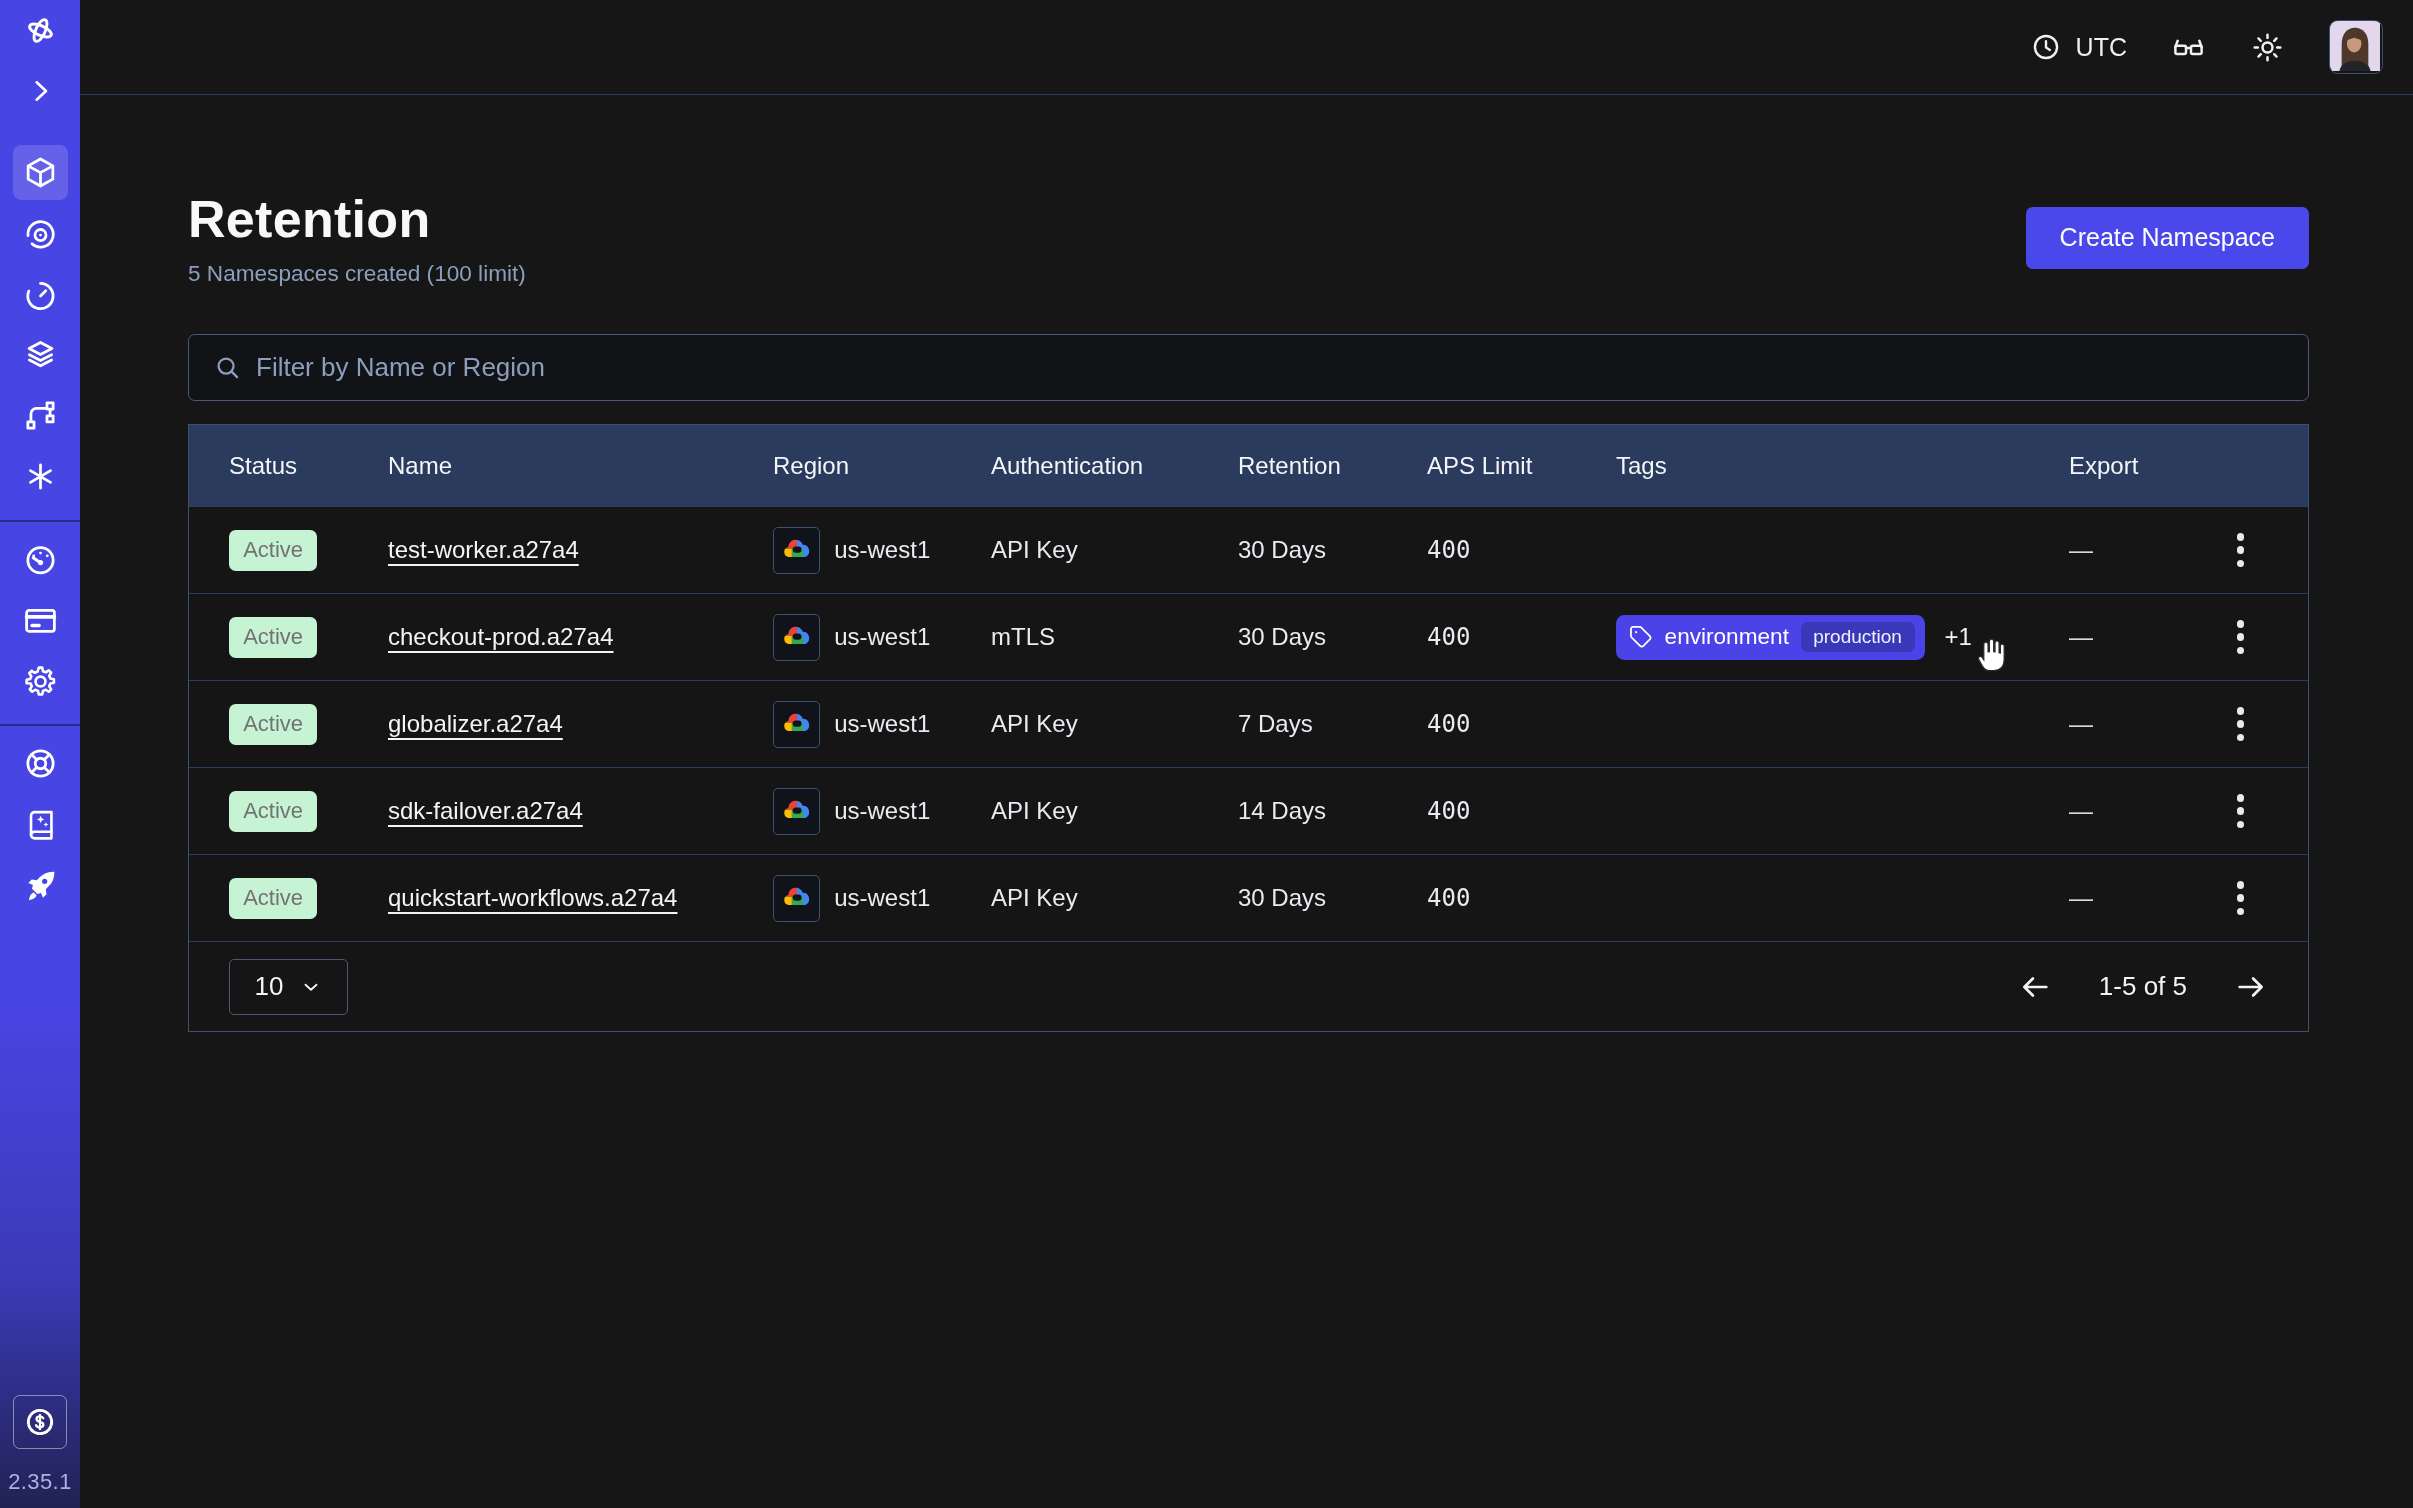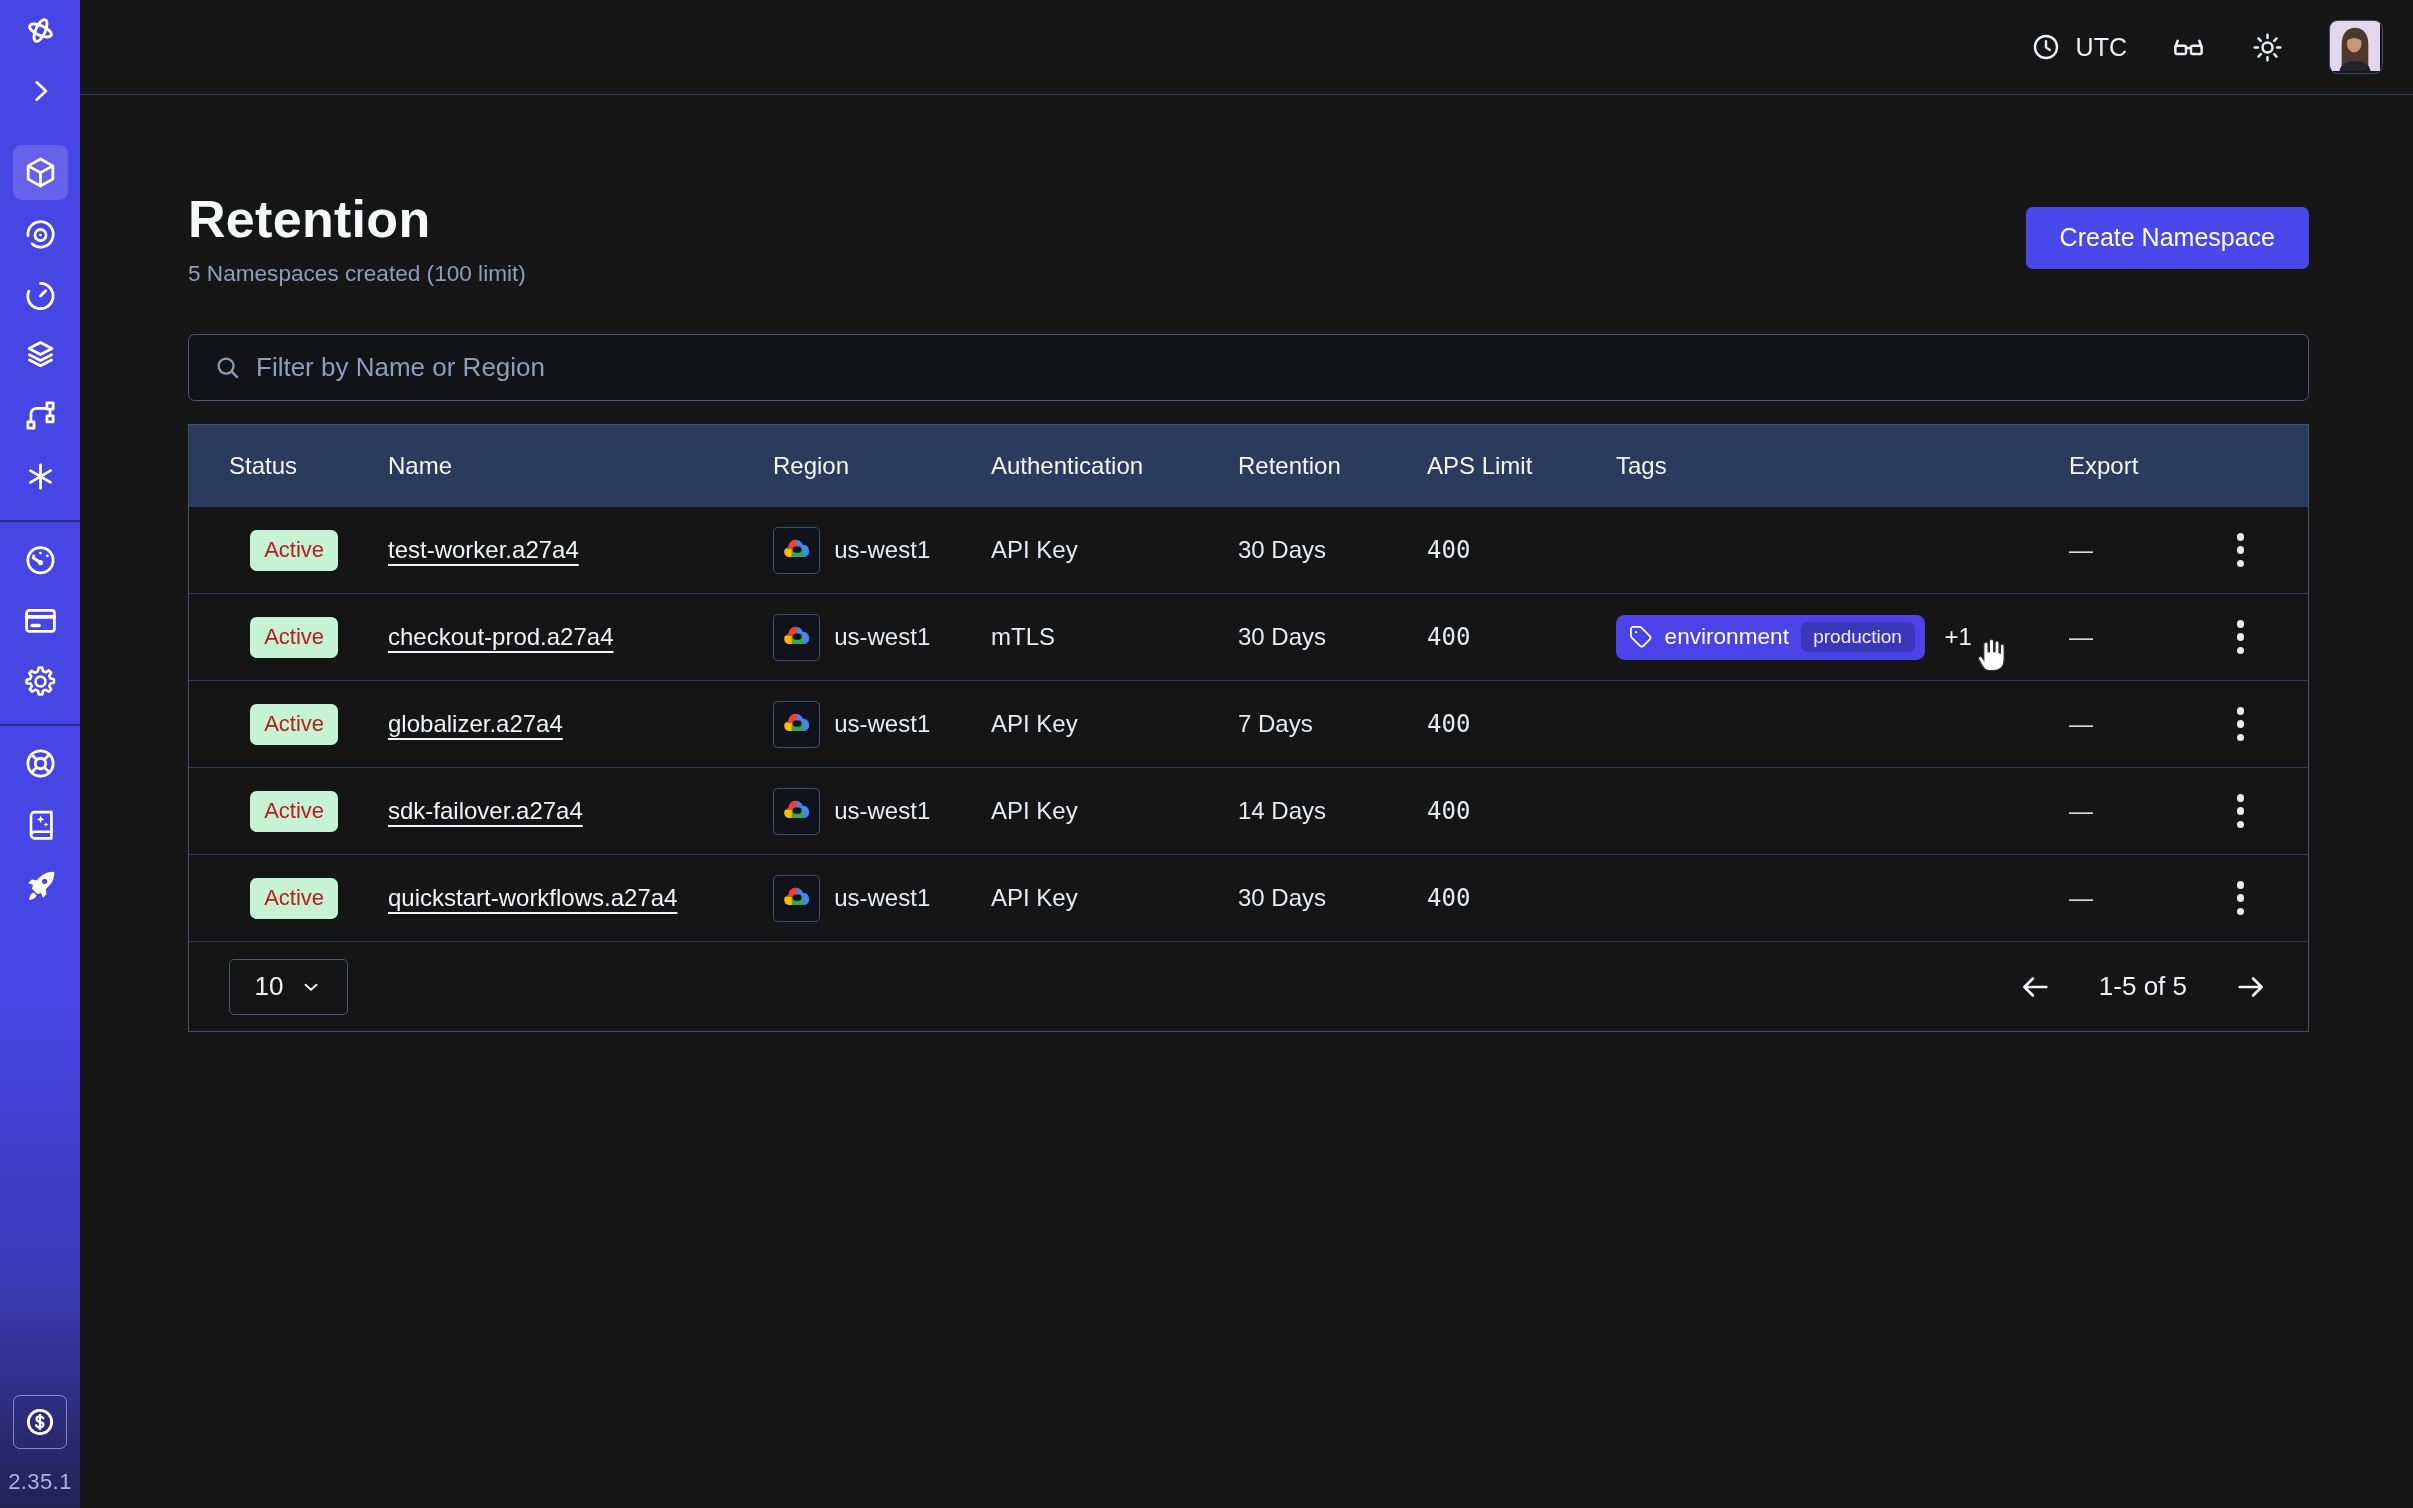--- a/index.html
+++ b/index.html
@@ -85,22 +85,22 @@
   }
   .thead { background:#2b3b5e; height:81px; }
   .thead .th { font-size:24px; font-weight:500; color:#f4f6f9; }
   .th.aps, .td.aps { text-align:left; }
   .th.tags, .td.tags { padding-left:67px; }
   .th.export, .td.export { padding-left:84px; }
   .trow { height:87px; border-top:1.7px solid #2c3d5c; }
   .trow:first-of-type { border-top:none; }
   .td { font-size:24px; color:#e8ebf0; }
   .badge {
-    display:inline-block; background:#c6f3d3; color:#b91c1c;
-    font-size:22px; padding:7.5px 14.2px; border-radius:6.7px;margin-left:21px;
+    display:inline-block; background:#c6f3d3; color:#737373;
+    font-size:22px; padding:7.5px 14.2px; border-radius:6.7px;
   }
   .name-link {
     color:#f2f4f8; text-decoration:underline; text-underline-offset:5.9px;
     text-decoration-thickness:1.7px; cursor:pointer;
   }
   .region-cell { display:flex; align-items:center; gap:14.2px; }
   .region-ic {
     width:47px; height:47px; border:1.7px solid #3e5270; border-radius:5px;
     background:#10131a; display:flex; align-items:center; justify-content:center;
   }

